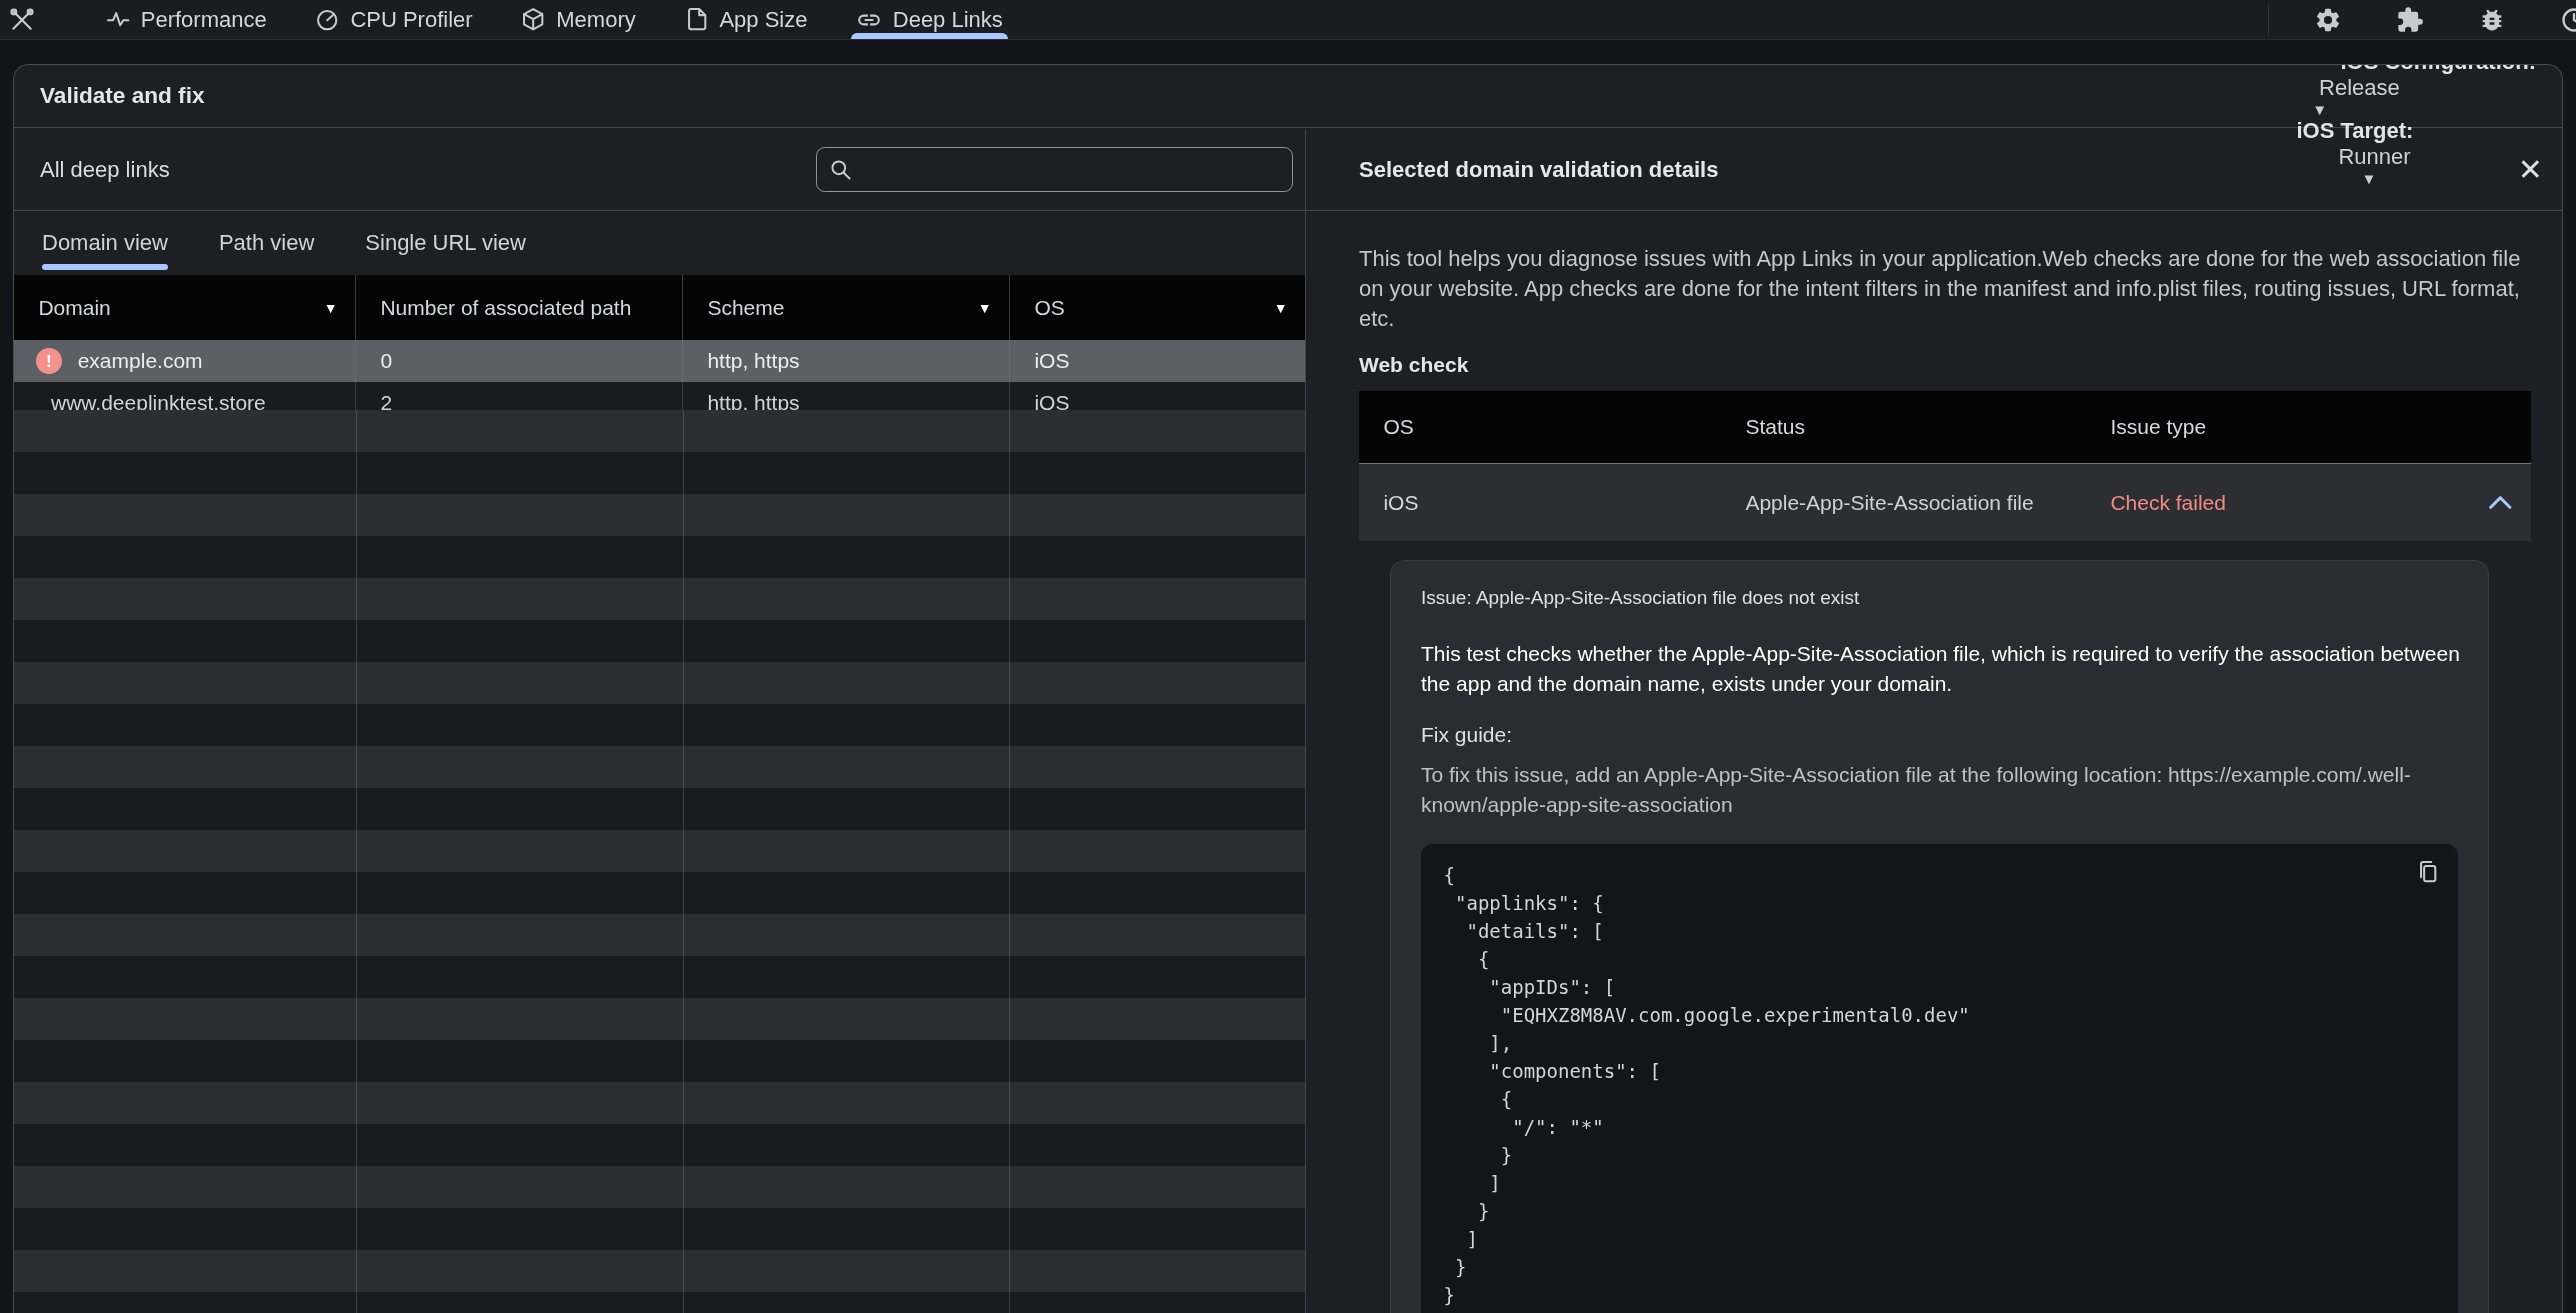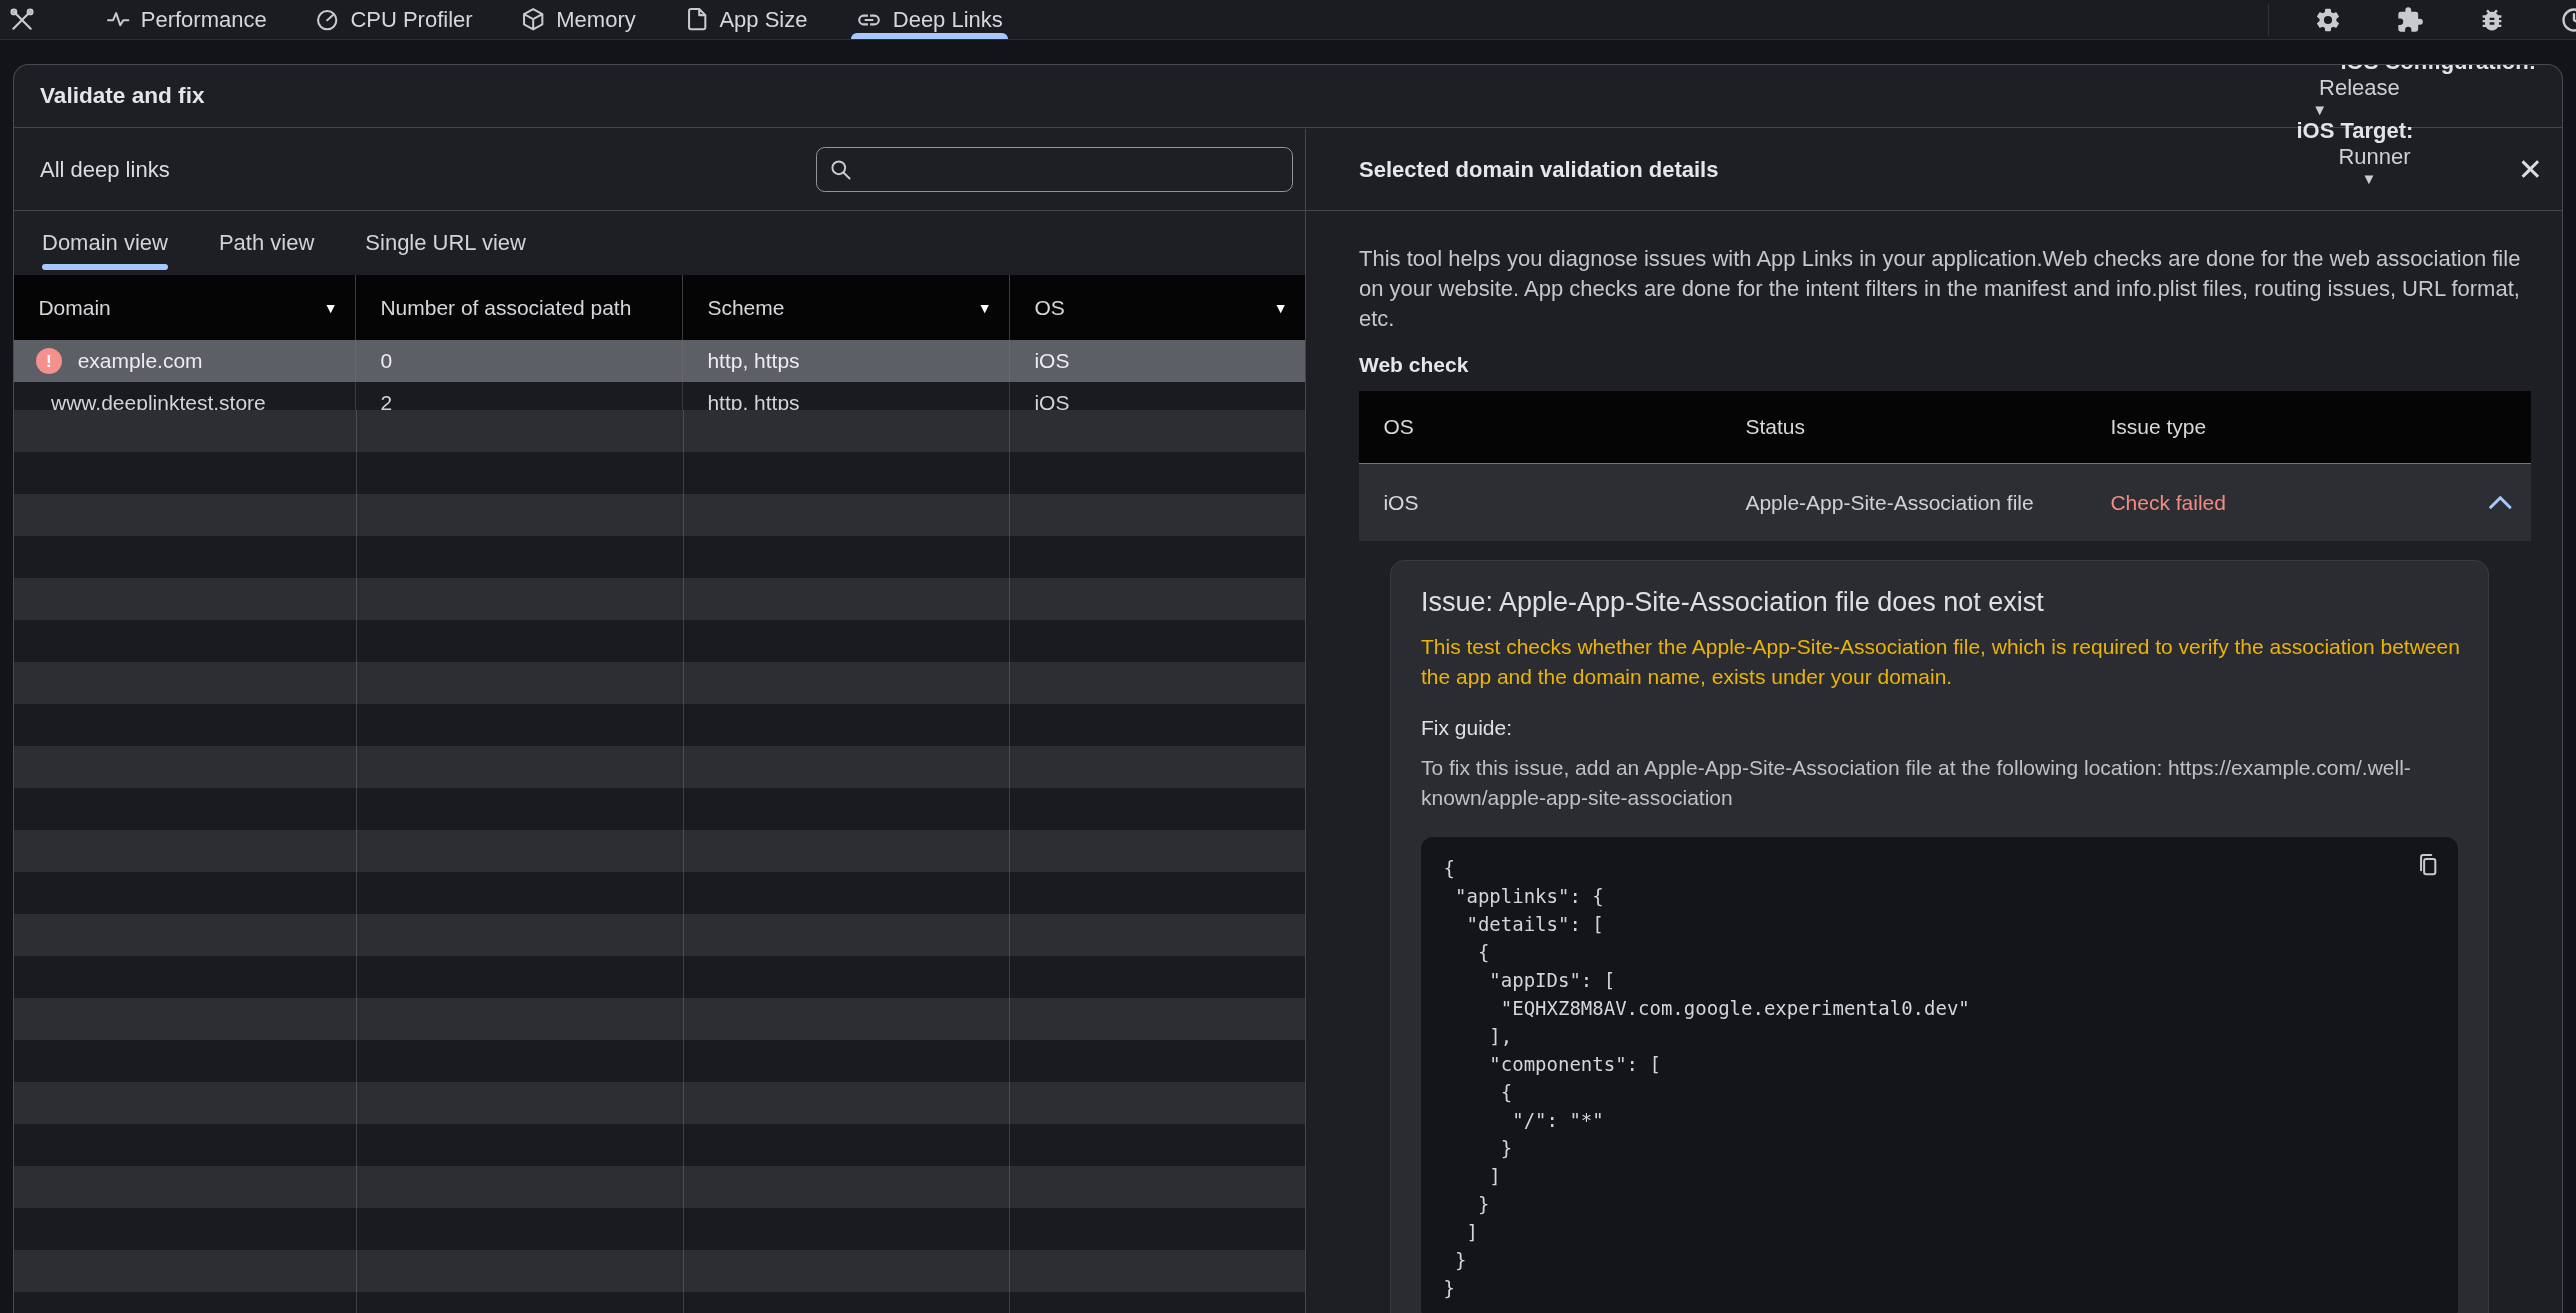--- a/index.html
+++ b/index.html
@@ -96,22 +96,22 @@
                    font-size:21px; color:#d8d9dd; }
   .wc-row { height:78px; background:#2d2e33; border-top:0.9px solid #75767c; }
   .wc-row > div { display:flex; align-items:center; padding-left:24.4px; font-size:21px; }
   .wc-os { color:#d6d7db; }
   .wc-issue { color:#d0d1d6; }
   .wc-status { color:#f28b82; }
   .wc-chevron { margin-left:auto; margin-right:19px; display:flex; align-items:center; }
 
   .issue-card { margin:19px 42px 0 31px; width:1099px; background:#2b2c31;
                 border:0.9px solid #3a3b41; border-radius:14px; padding:26px 30px 26px 30px; }
-  .issue-title { font-size:27px; color:#dfe0e4; }
-  .issue-desc { margin-top:14px; font-size:21px; line-height:30px; color:#eab308; width:1042px; }
+  .issue-title { font-size:19px; color:#dfe0e4; }
+  .issue-desc { margin-top:30px; font-size:21px; line-height:30px; color:#ffffff; width:1042px; }
   .fix-label { margin-top:24.4px; font-size:21px; color:#dfe0e4; }
   .fix-text { margin-top:12.2px; font-size:21px; line-height:30px; color:#bfc0c5; width:1042px;
               overflow-wrap:break-word; }
   .code-block { position:relative; margin-top:24.4px; background:#141519;
                 border-radius:12.2px; padding:17.4px 22.6px 19px 22.6px; }
   .code-block pre { font-family:"DejaVu Sans Mono", monospace; font-size:19px;
                     line-height:28px; color:#d4d5d9; white-space:pre; }
   .copy-btn { position:absolute; top:15.7px; right:17.4px; }
 
   svg.icon { stroke:#c9cace; fill:none; stroke-width:2; stroke-linecap:round; stroke-linejoin:round; }

